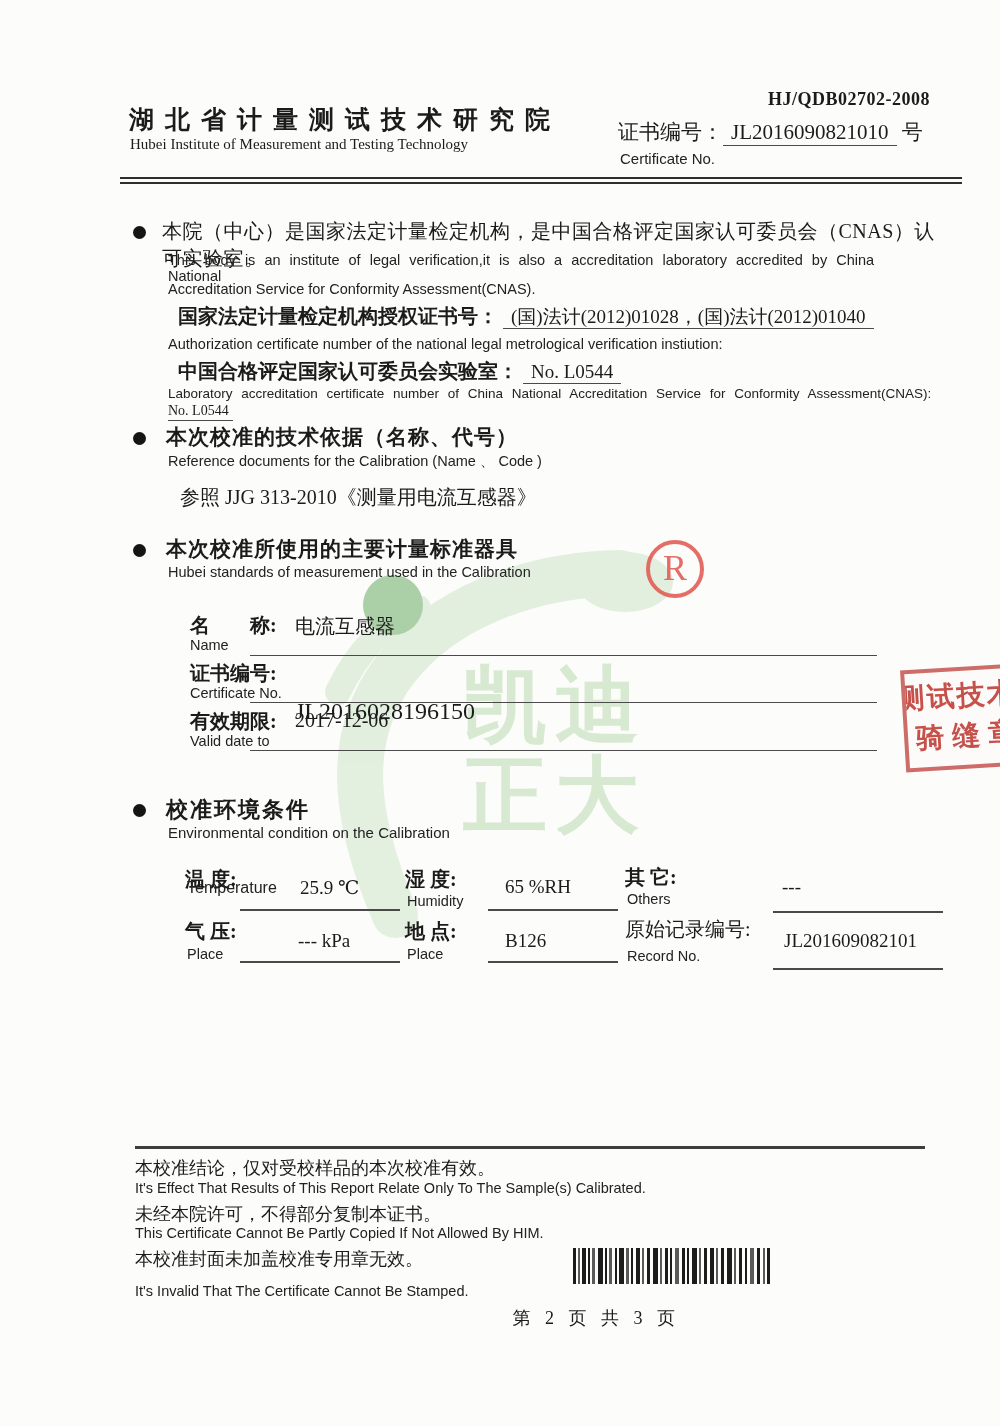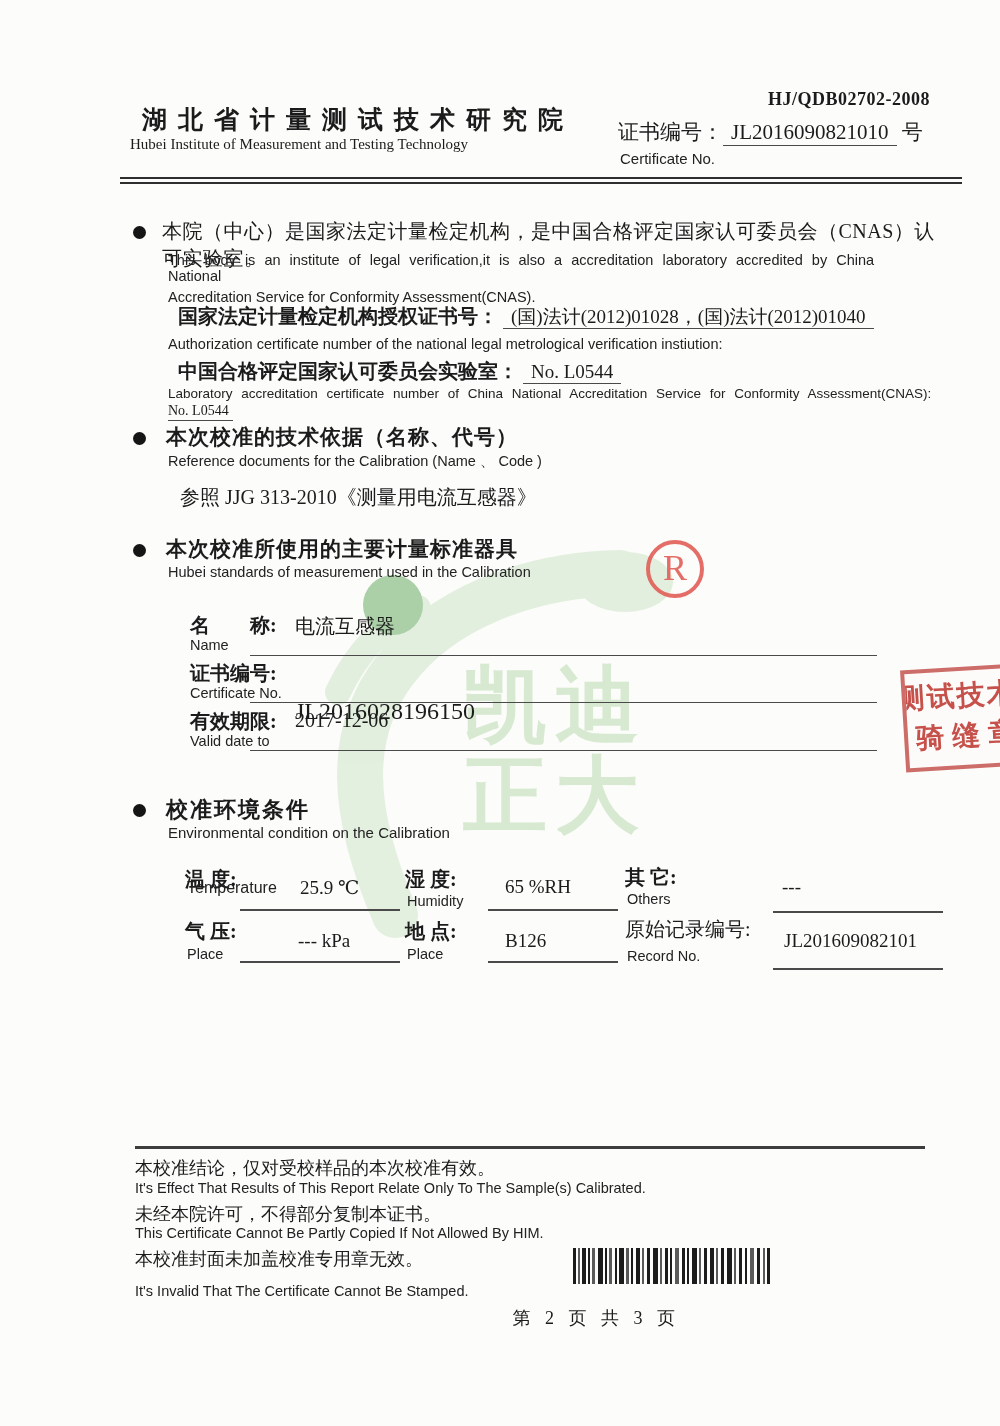--- a/index.html
+++ b/index.html
@@ -52,35 +52,35 @@
     </g>
   </svg>
   <div class="abs wm-text" style="left:463px;top:660px;z-index:0;">
     <div>凯迪</div>
     <div>正大</div>
   </div>
   <div class="abs reg-mark" style="left:646px;top:540px;z-index:0;">R</div>
 
   <div class="abs val" style="left:740px;top:89px;width:190px;text-align:right;font-size:18px;font-weight:700;letter-spacing:.5px;">HJ/QDB02702-2008</div>
 
-  <div class="abs zh-hei" style="left:142px;top:103px;font-size:25px;letter-spacing:11px;">湖北省计量测试技术研究院</div>
+  <div class="abs zh-hei" style="left:129px;top:103px;font-size:25px;letter-spacing:11px;">湖北省计量测试技术研究院</div>
   <div class="abs val" style="left:130px;top:136px;font-size:15px;">Hubei Institute of Measurement and Testing Technology</div>
 
   <div class="abs" style="left:618px;top:118px;font-size:21px;white-space:nowrap;">
     <span class="zh-kai">证书编号：</span><span class="val vline" style="font-size:21px;">JL2016090821010</span>
     <span class="zh-kai">号</span>
   </div>
   <div class="abs en" style="left:620px;top:150px;font-size:15px;">Certificate No.</div>
 
   <div class="abs hdr-rule" style="left:120px;top:177px;width:842px;"></div>
 
   <div class="abs bullet" style="left:133px;top:226px;"></div>
   <div class="abs zh-kai" style="left:162px;top:218px;width:778px;font-size:20px;letter-spacing:.5px;">本院（中心）是国家法定计量检定机构，是中国合格评定国家认可委员会（CNAS）认可实验室。</div>
   <div class="abs en jtxt" style="left:168px;top:252px;width:765px;font-size:14.5px;">This body is an institute of legal verification,it is also a accreditation laboratory accredited by China National</div>
-  <div class="abs en" style="left:168px;top:281px;font-size:14.5px;margin-top:8px;">Accreditation Service for Conformity Assessment(CNAS).</div>
+  <div class="abs en" style="left:168px;top:281px;font-size:14.5px;">Accreditation Service for Conformity Assessment(CNAS).</div>
 
   <div class="abs" style="left:178px;top:303px;font-size:20px;white-space:nowrap;">
     <span class="zh-kai" style="font-weight:700;">国家法定计量检定机构授权证书号：</span>
     <span class="val vline" style="font-size:19px;">(国)法计(2012)01028，(国)法计(2012)01040</span>
   </div>
   <div class="abs en" style="left:168px;top:336px;font-size:14.5px;">Authorization certificate number of the national legal metrological verification instiution:</div>
 
   <div class="abs" style="left:178px;top:358px;font-size:20px;white-space:nowrap;">
     <span class="zh-kai" style="font-weight:700;">中国合格评定国家认可委员会实验室：</span>
     <span class="val vline" style="font-size:19px;">No. L0544</span>

